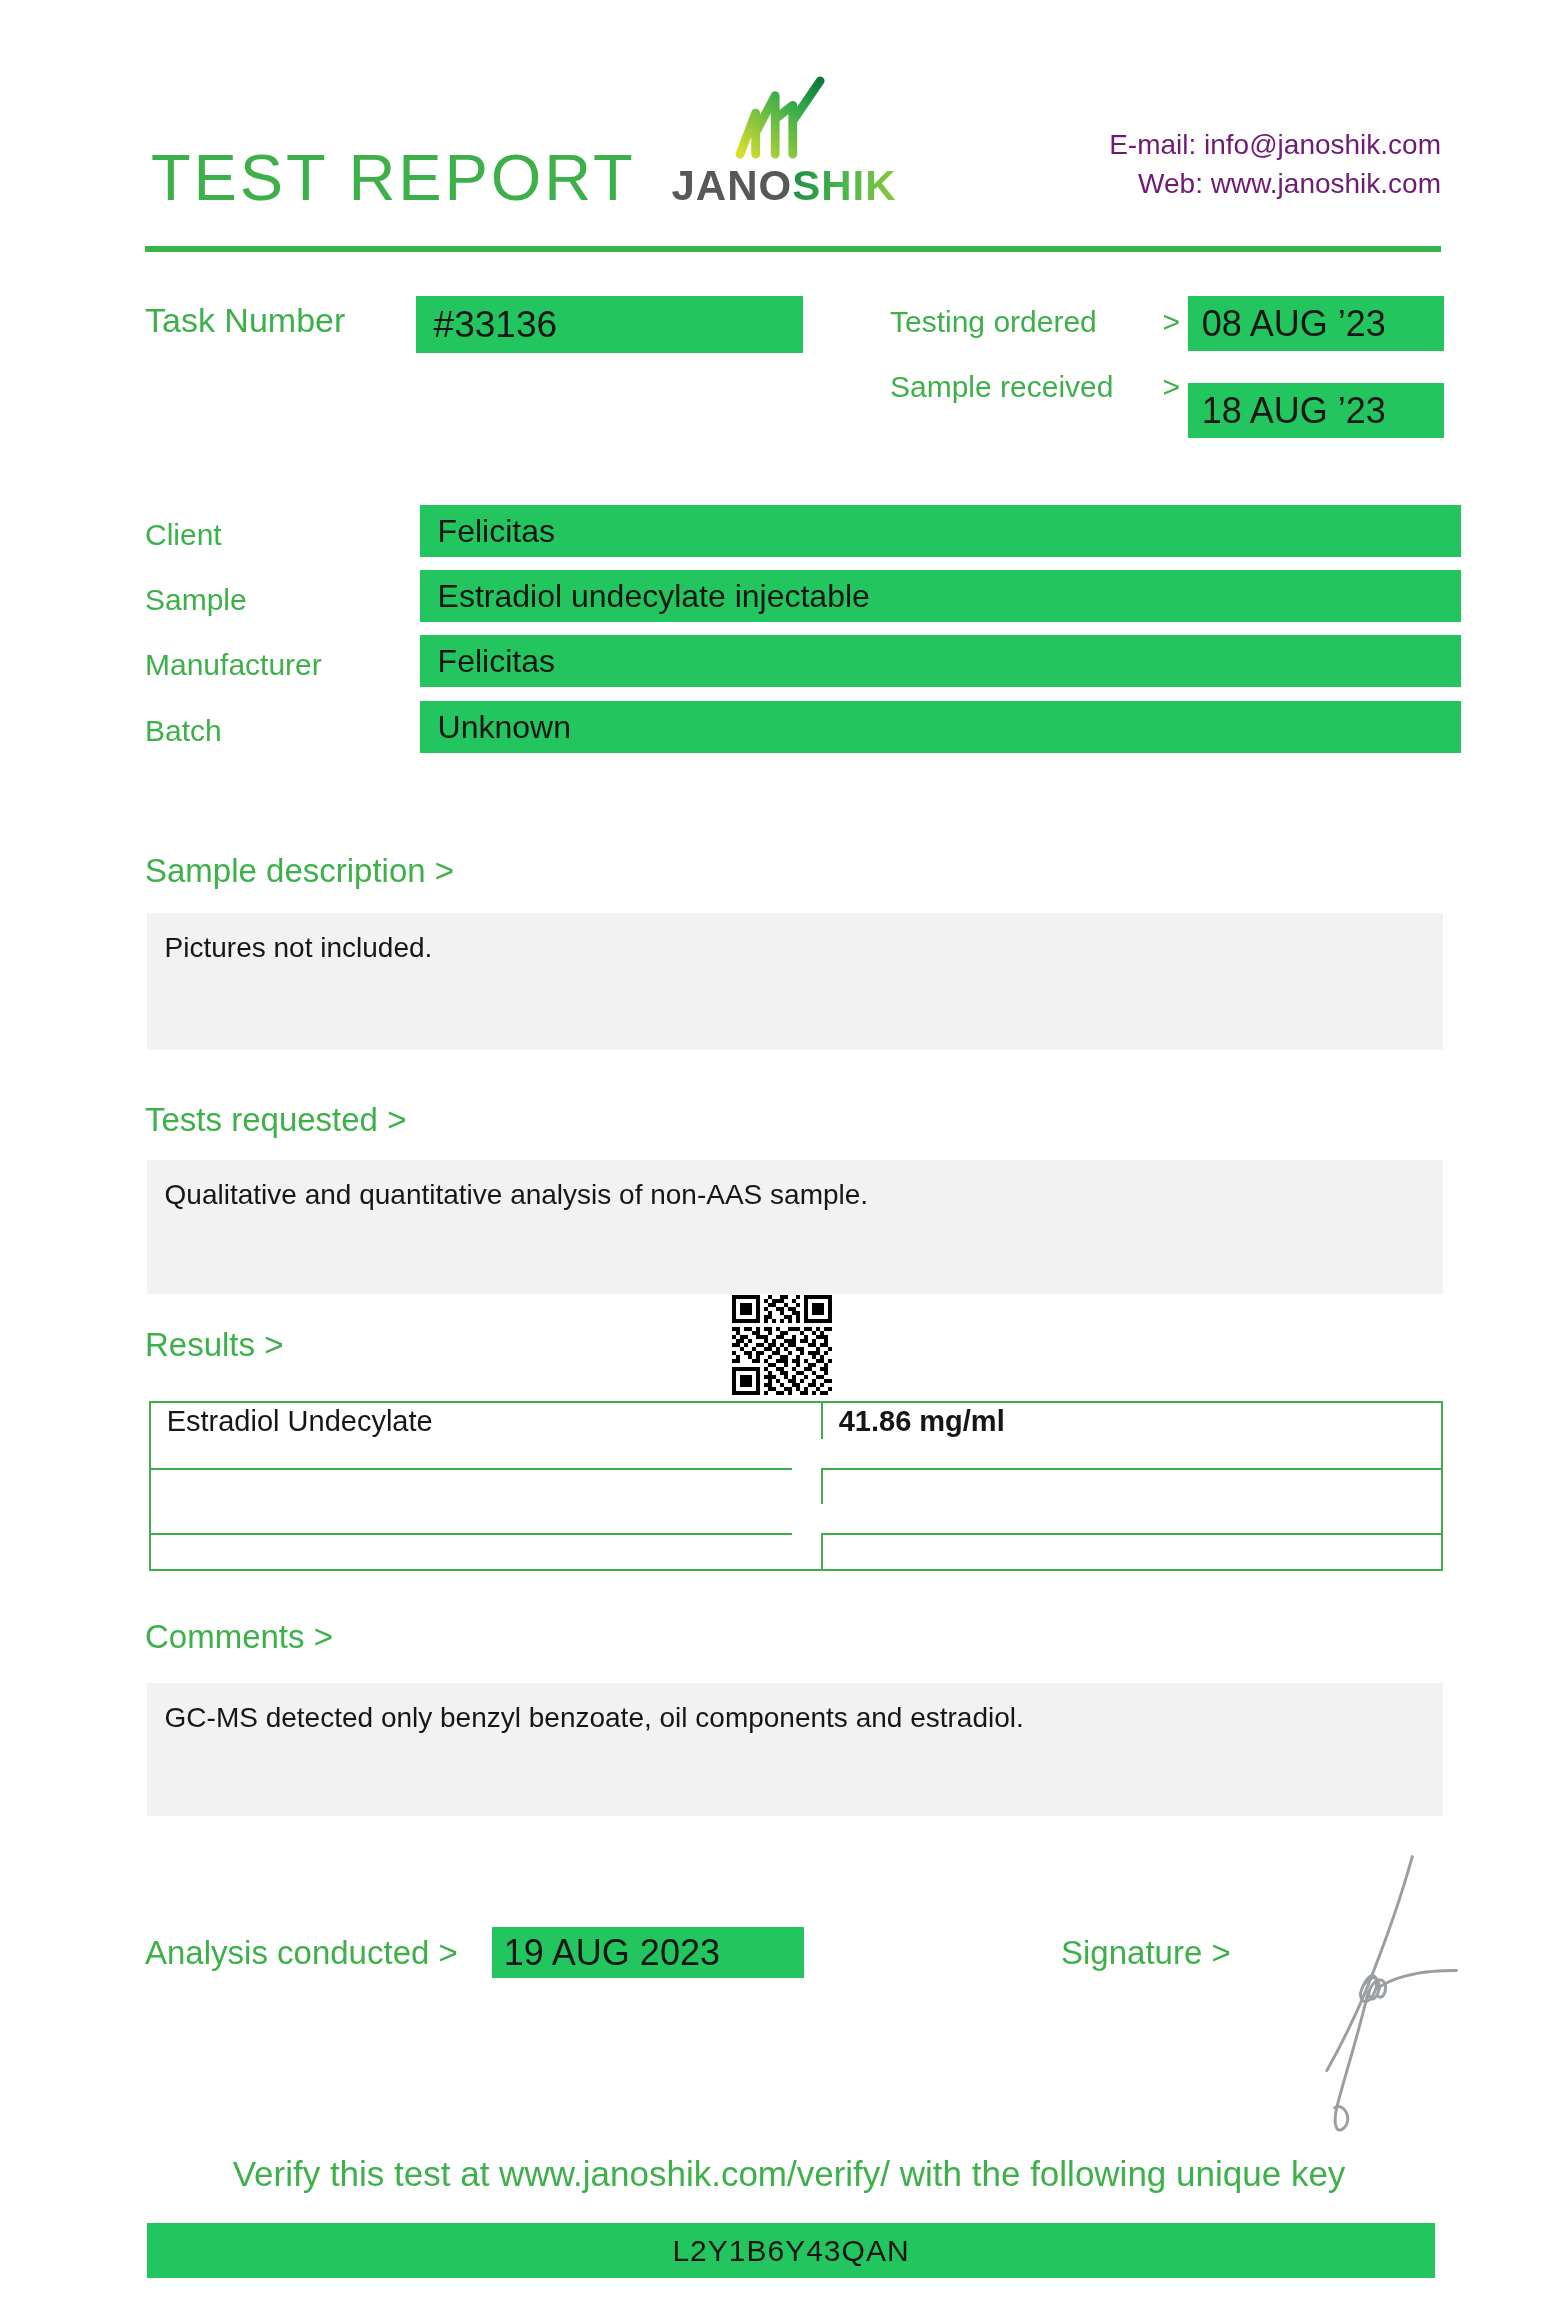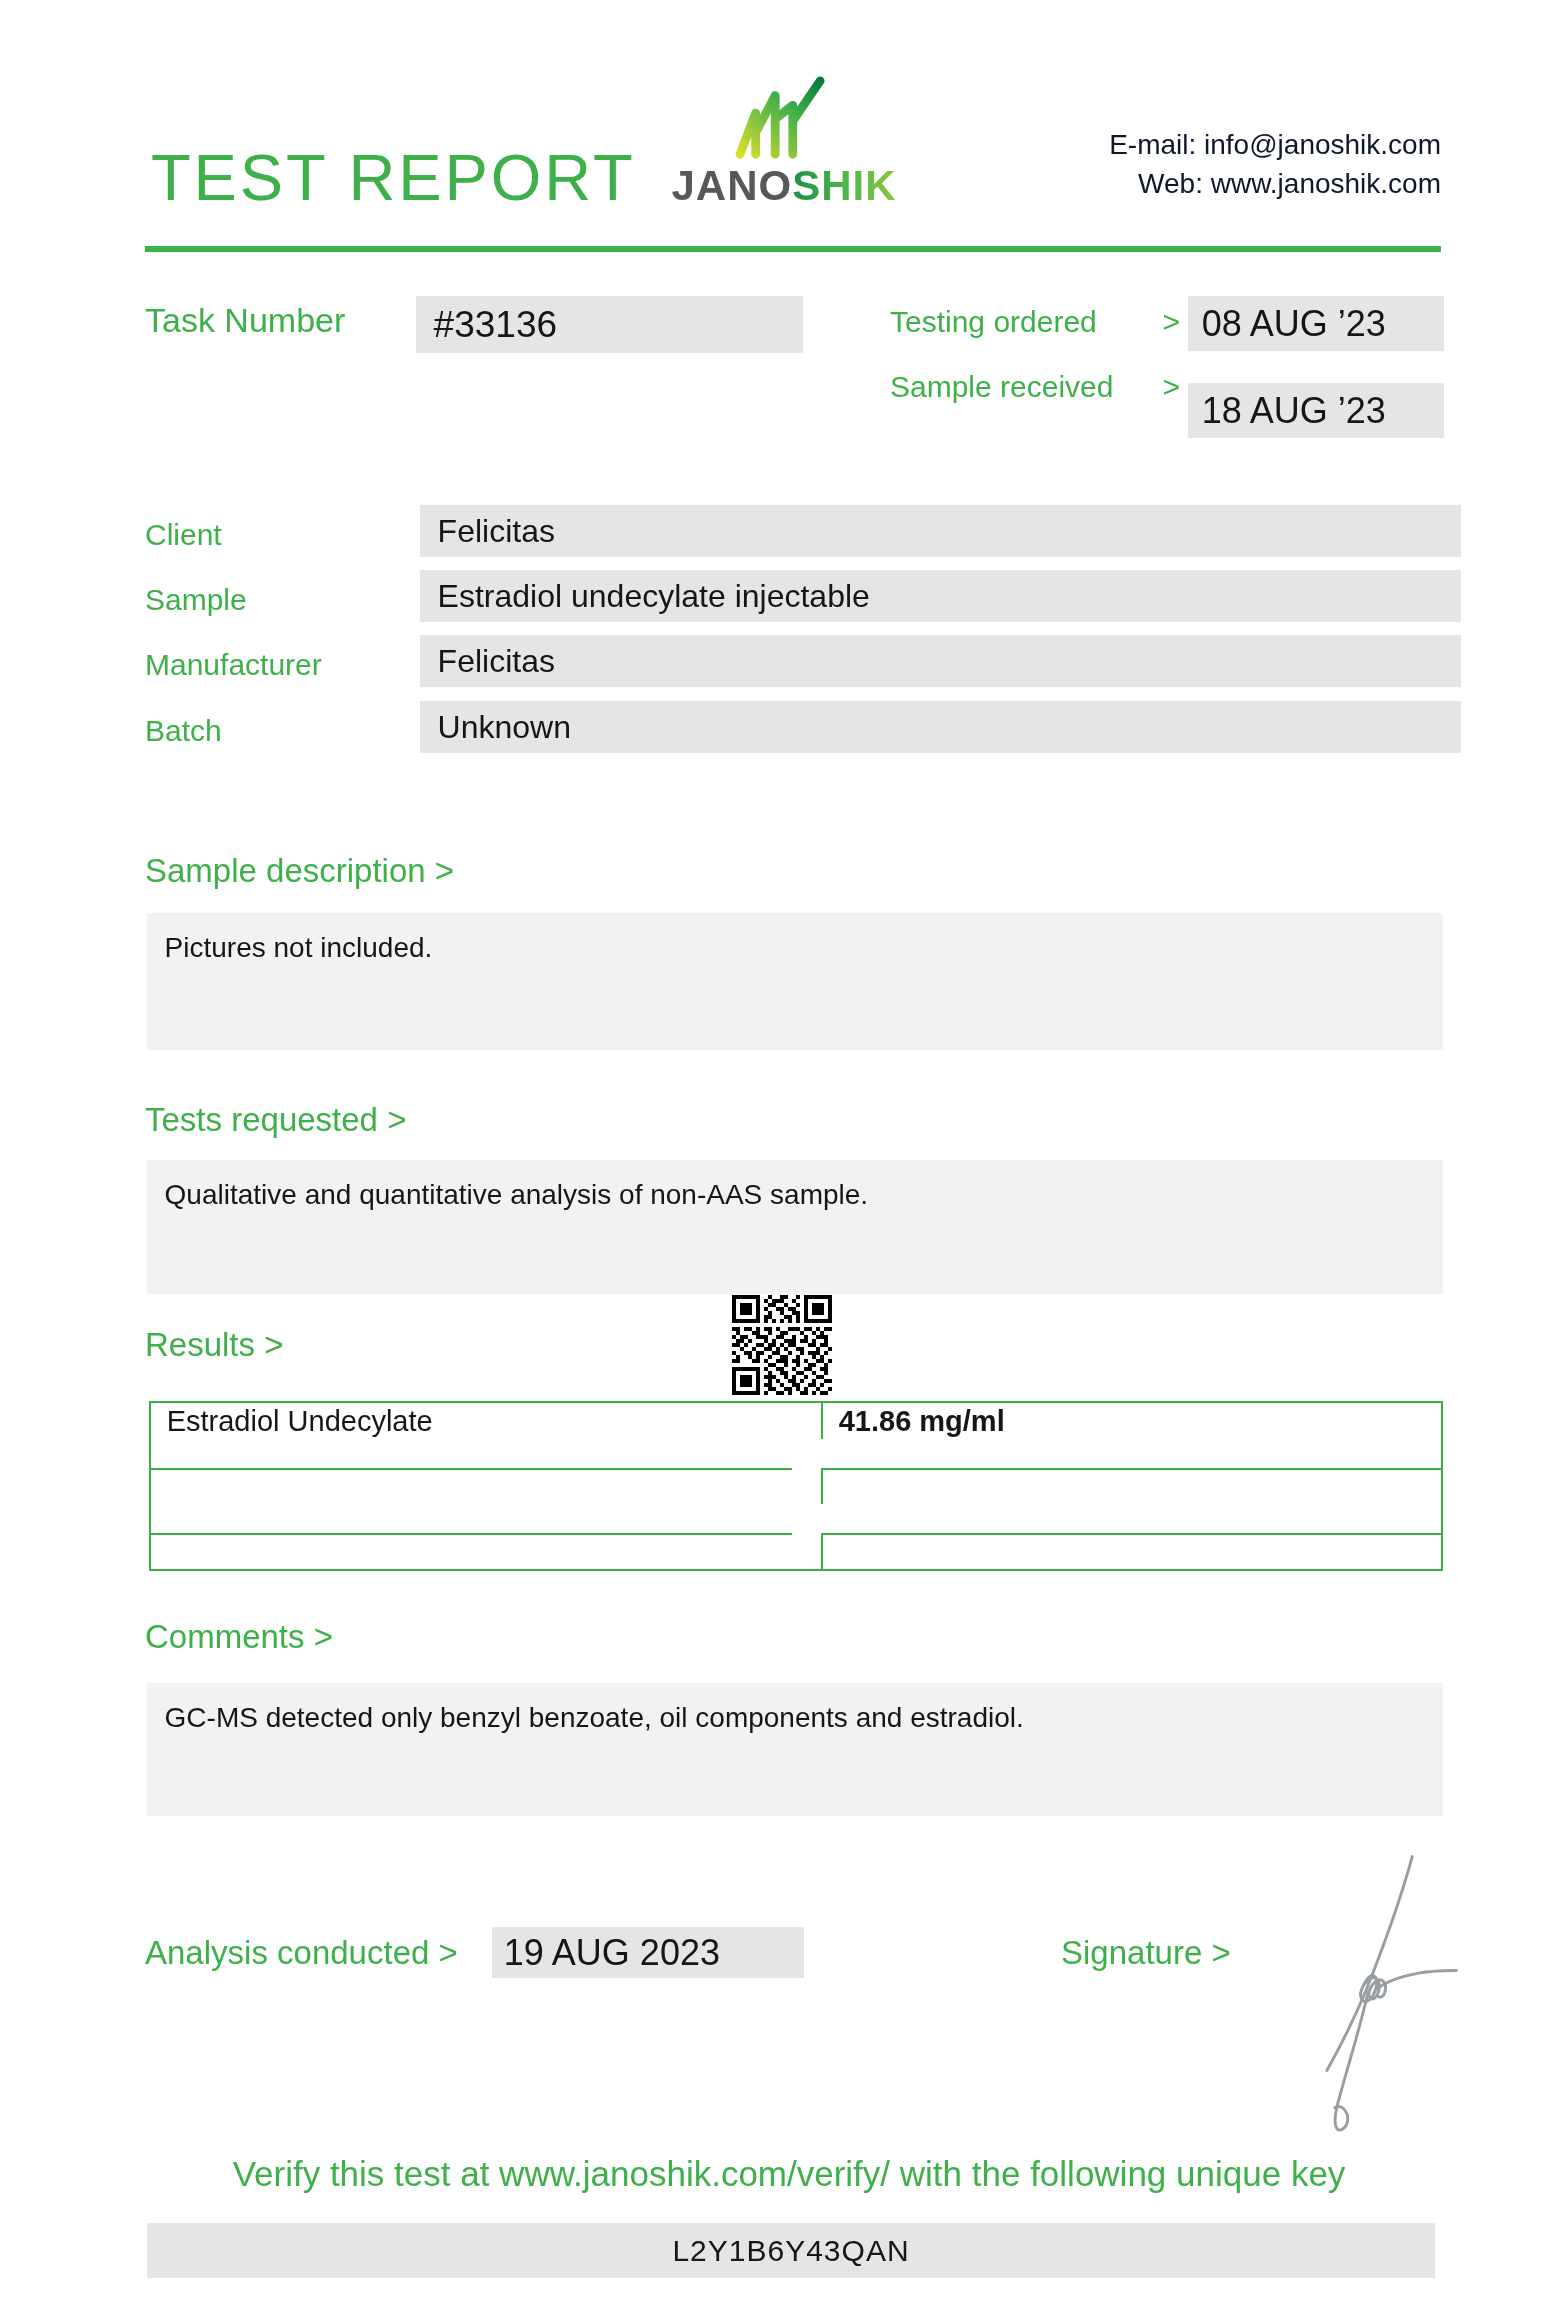--- a/index.html
+++ b/index.html
@@ -13,26 +13,26 @@
   
   .title { left:151px; top:145px; font-size:65px; letter-spacing:2.9px; color:#3EB049; line-height:1; }
   .logo-chart { left:733px; top:76px; width:100px; height:86px; }
   .logo-word { left:647px; top:165px; width:274px; text-align:center; font-size:42px; font-weight:700; letter-spacing:1px; line-height:1; }
   .logo-word .jano { color:#57585a; }
   .logo-word .shik {
     background:linear-gradient(90deg,#1f8f45,#4ab64a,#8dc63f);
     -webkit-background-clip:text; background-clip:text;
     color:#3aa94a; -webkit-text-fill-color:transparent;
   }
-  .contact { right:127px; top:125px; text-align:right; font-size:28px; line-height:39px; color:#0f172a; }
+  .contact { right:127px; top:125px; text-align:right; font-size:28px; line-height:39px; color:#701a75; }
   .rule { left:145px; top:246px; width:1296px; height:5.9px; background:#3CB34A; }
 
   
   .lbl { color:#3EB049; line-height:1.2; white-space:nowrap; }
-  .valbox { background:#e5e5e5; display:flex; align-items:center; color:#161616; white-space:nowrap; }
+  .valbox { background:#22c55e; display:flex; align-items:center; color:#161616; white-space:nowrap; }
 
   .task-label { left:145px; top:300px; font-size:34px; }
   .task-box { left:416px; top:296px; width:369px; height:57px; font-size:37px; padding-left:17.6px; }
 
   .date-label { width:290px; display:flex; justify-content:space-between; font-size:30px; }
   .date-label-1 { left:890px; top:304px; }
   .date-label-2 { left:890px; top:369px; }
   .date-box { width:242px; height:55px; font-size:36px; padding-left:13.7px; }
   .date-box-1 { left:1188px; top:296px; }
   .date-box-2 { left:1188px; top:362px;margin-top:21px; }

